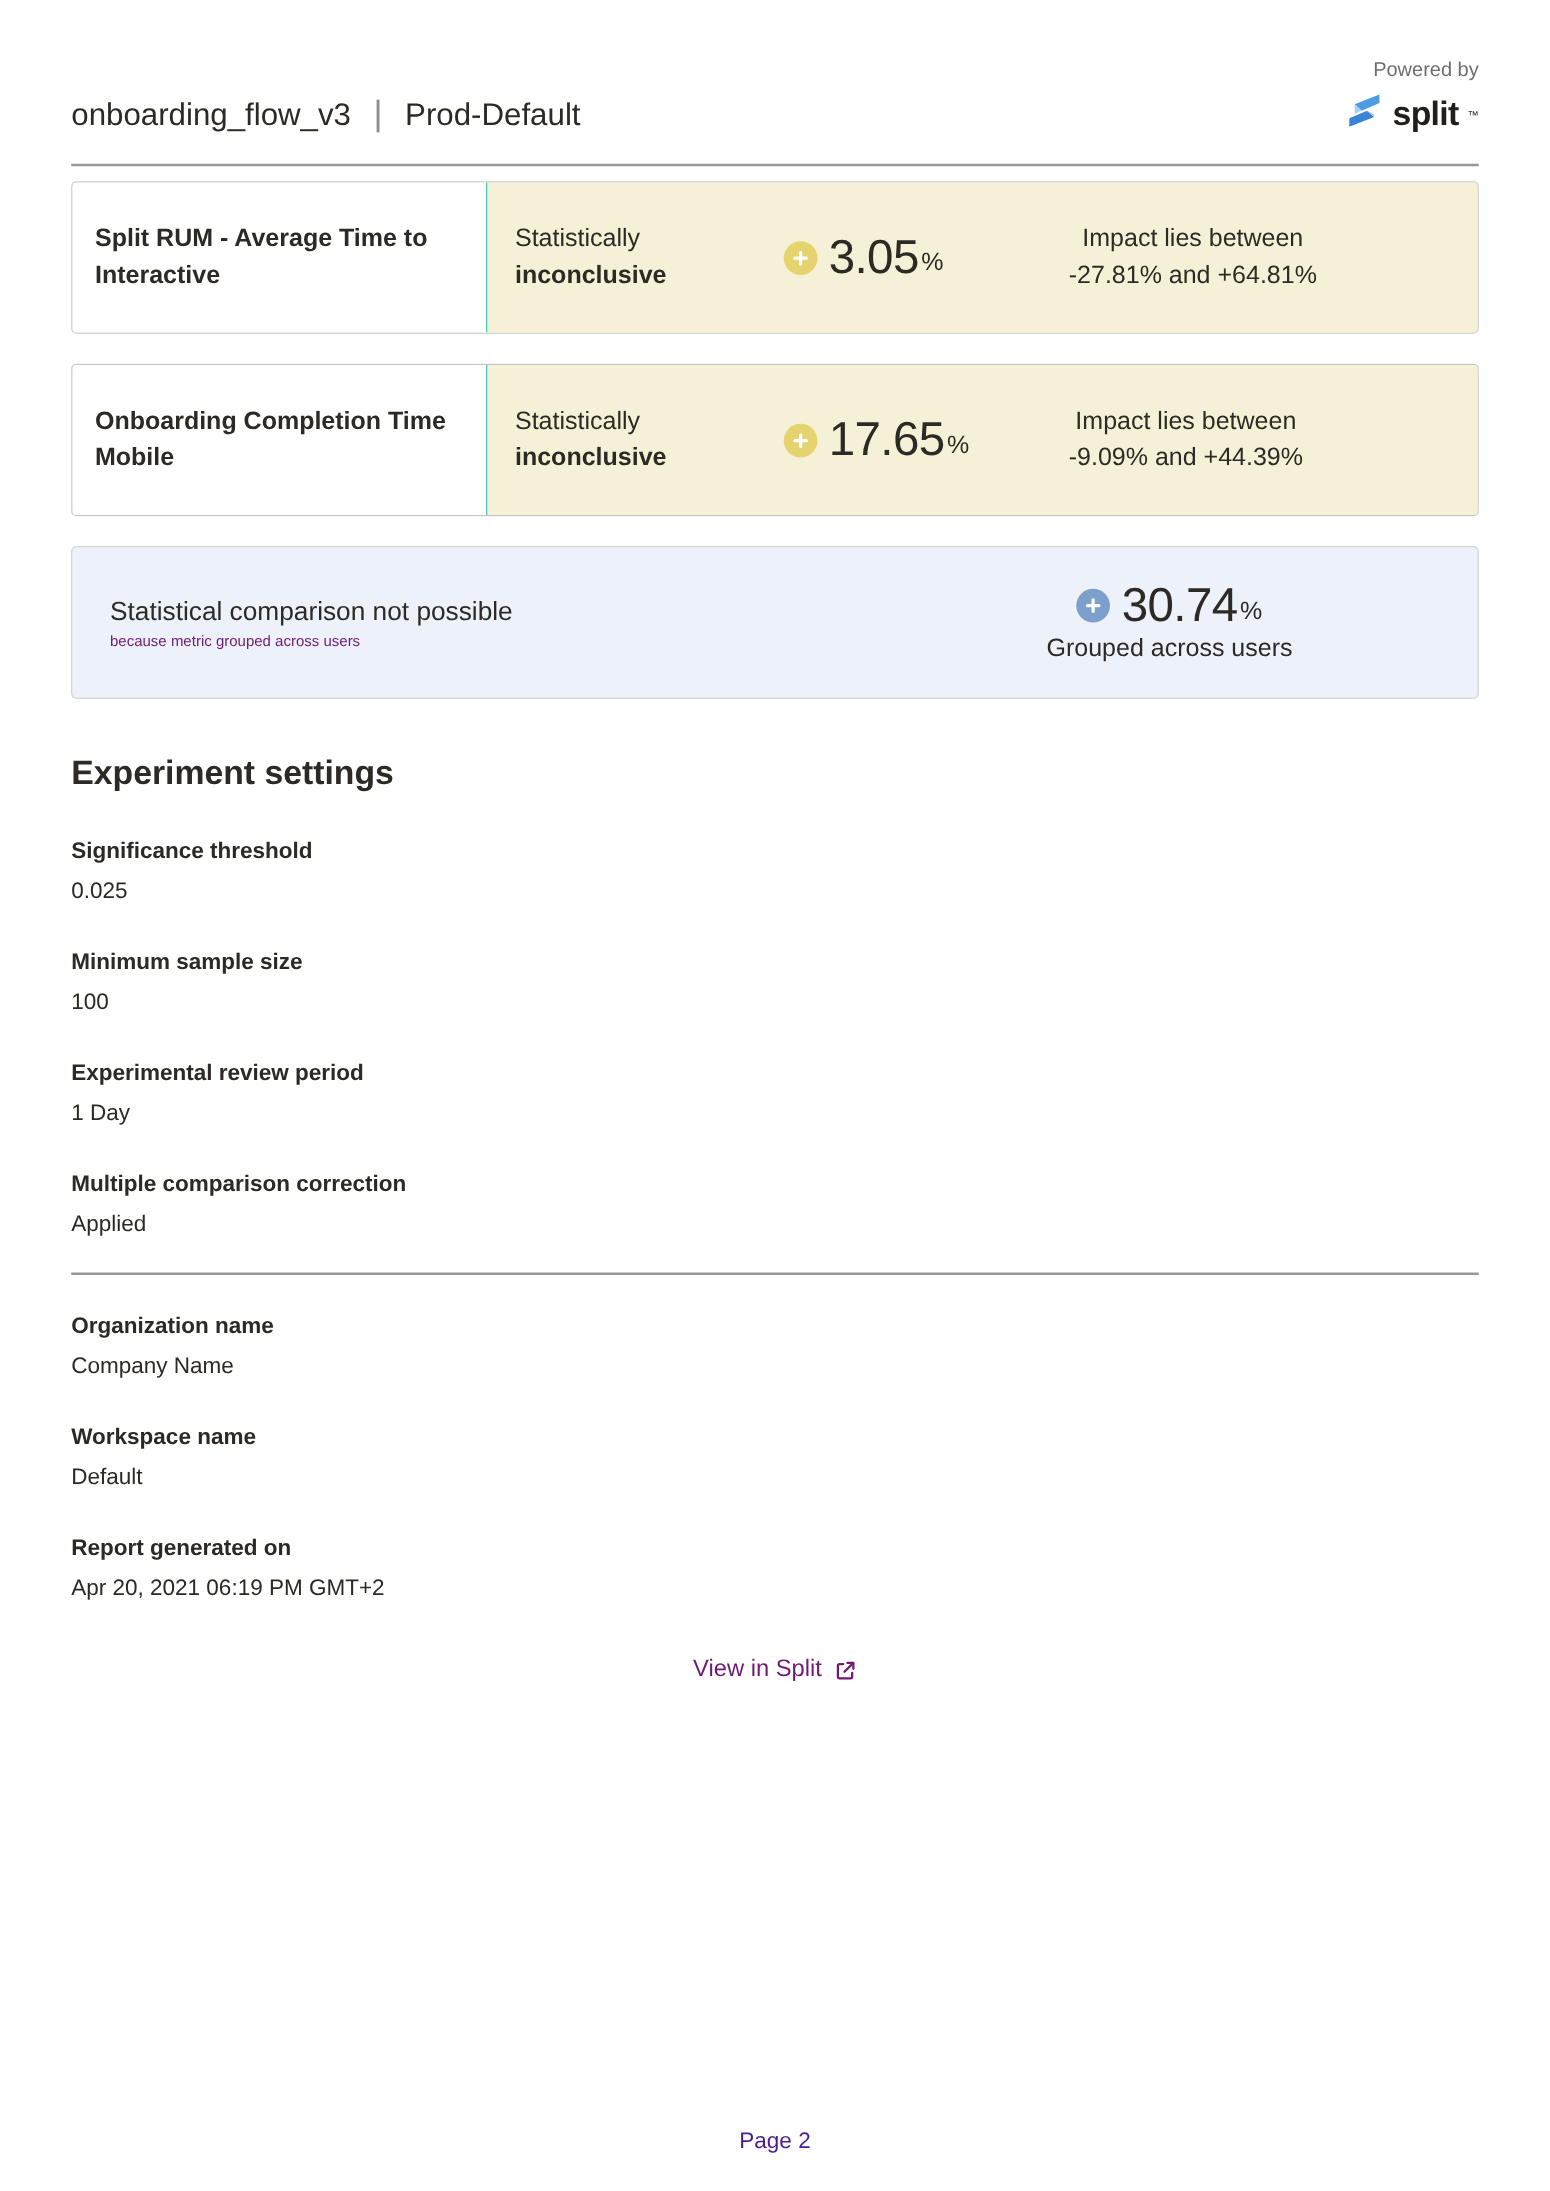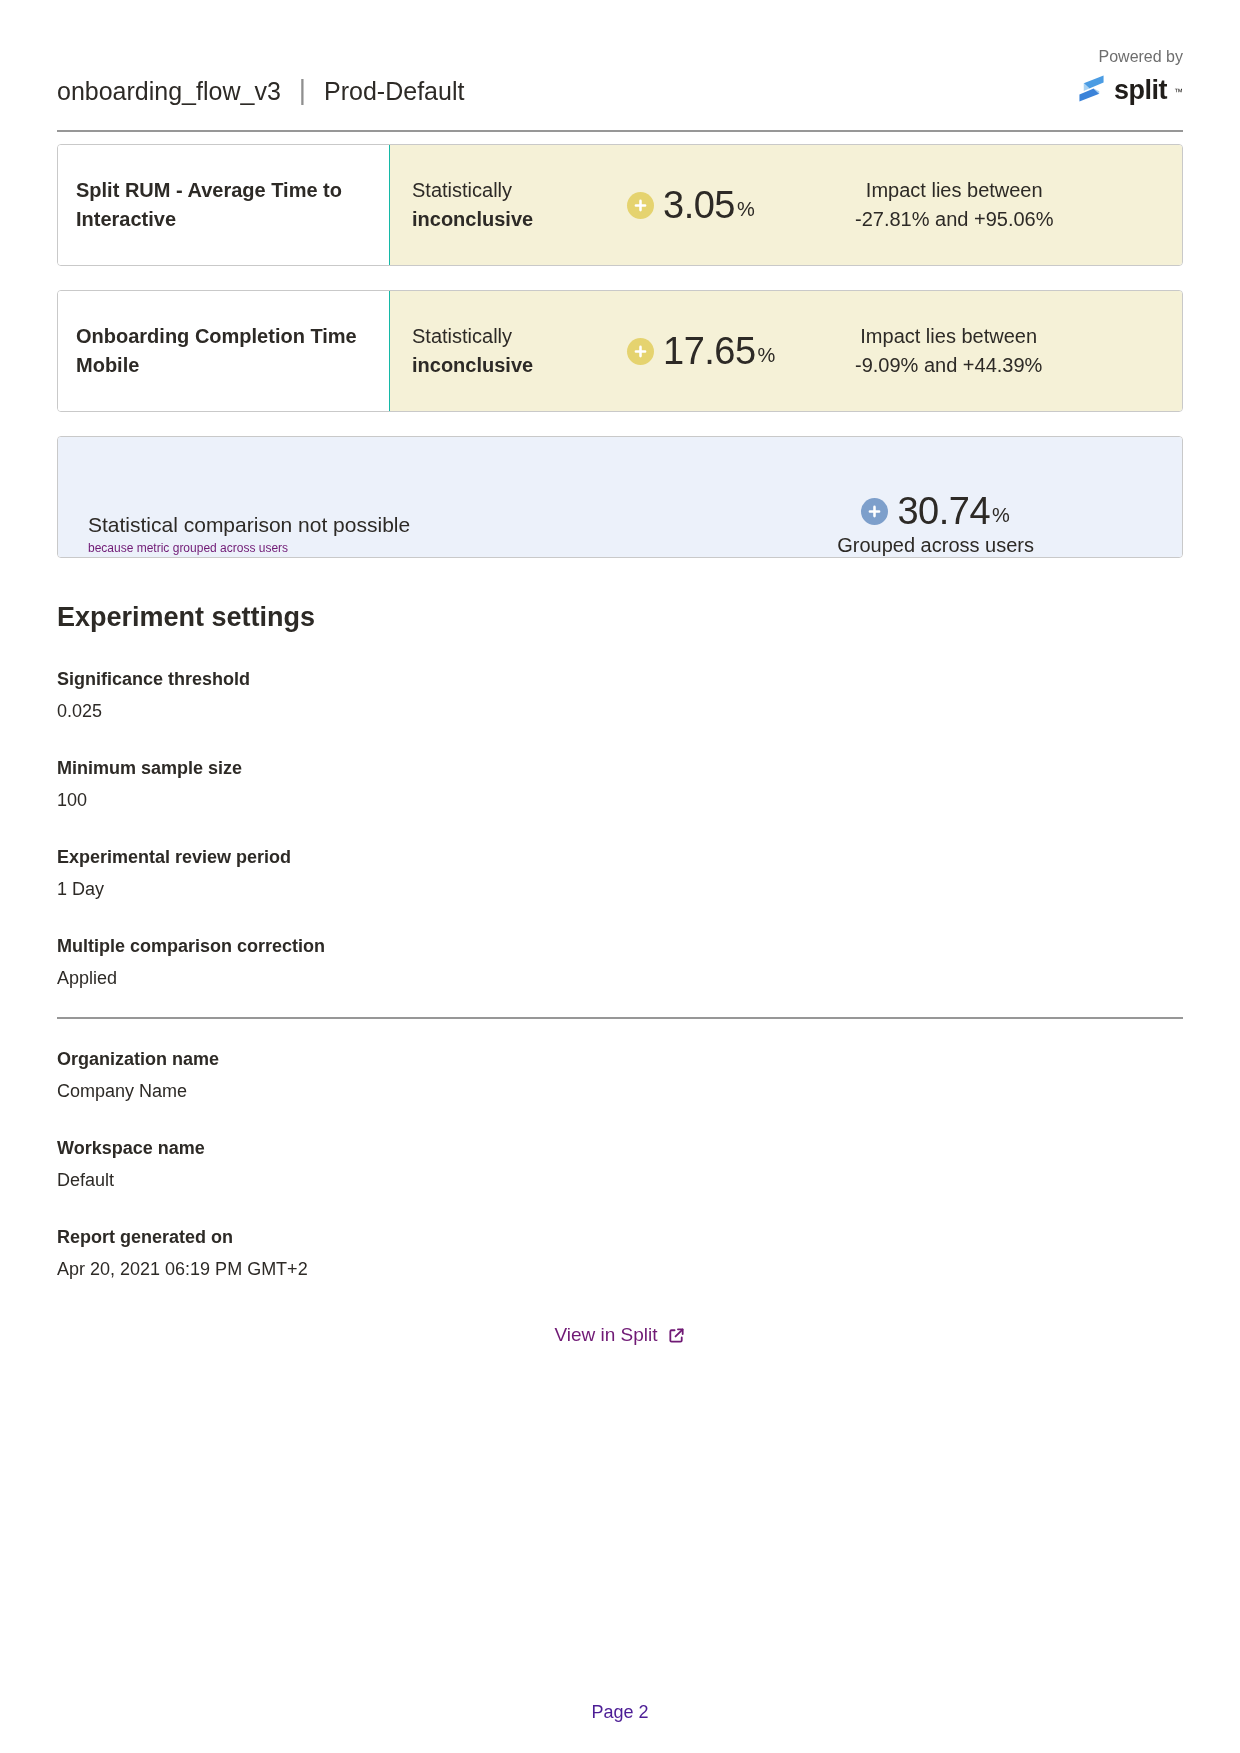--- a/index.html
+++ b/index.html
@@ -25,21 +25,21 @@
   .tm { font-size: 9px; vertical-align: top; position: relative; top: 1px; color: #211e1b; }
   .top-rule, .mid-rule { border: none; border-top: 2px solid #979797; }
   .top-rule { margin: 22px 0 0; }
 
   
   .cards { margin-top: 12px; display: flex; flex-direction: column; gap: 24px; }
   .card { display: flex; height: 122px; border: 1px solid #c9c9c9; border-radius: 4px; overflow: hidden; background: #fff; }
   .card-title-cell { flex: 0 0 332px; border-right: 1px solid #14b8a6; display: flex; align-items: center; padding: 0 18px; background: #fff; }
   .card-title { margin: 0; font-size: 20px; font-weight: 700; line-height: 1.45; }
   .card-body { flex: 1; display: grid; grid-template-columns: 215px 228px auto; align-items: center; padding-left: 22px; }
-  .card-body-simple { flex: 1; display: flex; align-items: flex-end; padding-left: 30px; }
+  .card-body-simple { flex: 1; display: flex; align-items: center; padding-left: 30px; }
   .theme-yellow { background: #f5f1d7; }
   .theme-blue { background: #ecf1fa; }
   .status { font-size: 20px; line-height: 1.45; }
   .bold { font-weight: 700; }
   .impact { display: flex; align-items: center; }
   .plus-circle { width: 27px; height: 27px; border-radius: 50%; flex: 0 0 27px;
                  display: inline-flex; align-items: center; justify-content: center; margin-right: 9px; }
   .plus-circle.yellow { background: #e5d36f; }
   .plus-circle.blue { background: #7d9fcb; }
   .impact-value { font-size: 38px; font-weight: 500; letter-spacing: -0.5px; line-height: 1; }
@@ -111,21 +111,21 @@
           <span class="plus-circle yellow">
             <svg viewBox="0 0 24 24" width="17" height="17">
                 <path d="M12 5.5v13M5.5 12h13" stroke="#fff" stroke-width="3.6" stroke-linecap="round" fill="none"></path>
               </svg>
           </span>
           <span class="impact-value">3.05</span>
           <span class="impact-unit">%</span>
         </div>
         <div class="range">
           <div>Impact lies between</div>
-          <div>-27.81% and +95.06%</div>
+          <div>-27.81% and +64.81%</div>
         </div>
       </div>
     </section>
 
     <section class="card">
       <div class="card-title-cell">
         <h2 class="card-title">Onboarding Completion Time Mobile</h2>
       </div>
       <div class="card-body theme-yellow">
         <div class="status">

